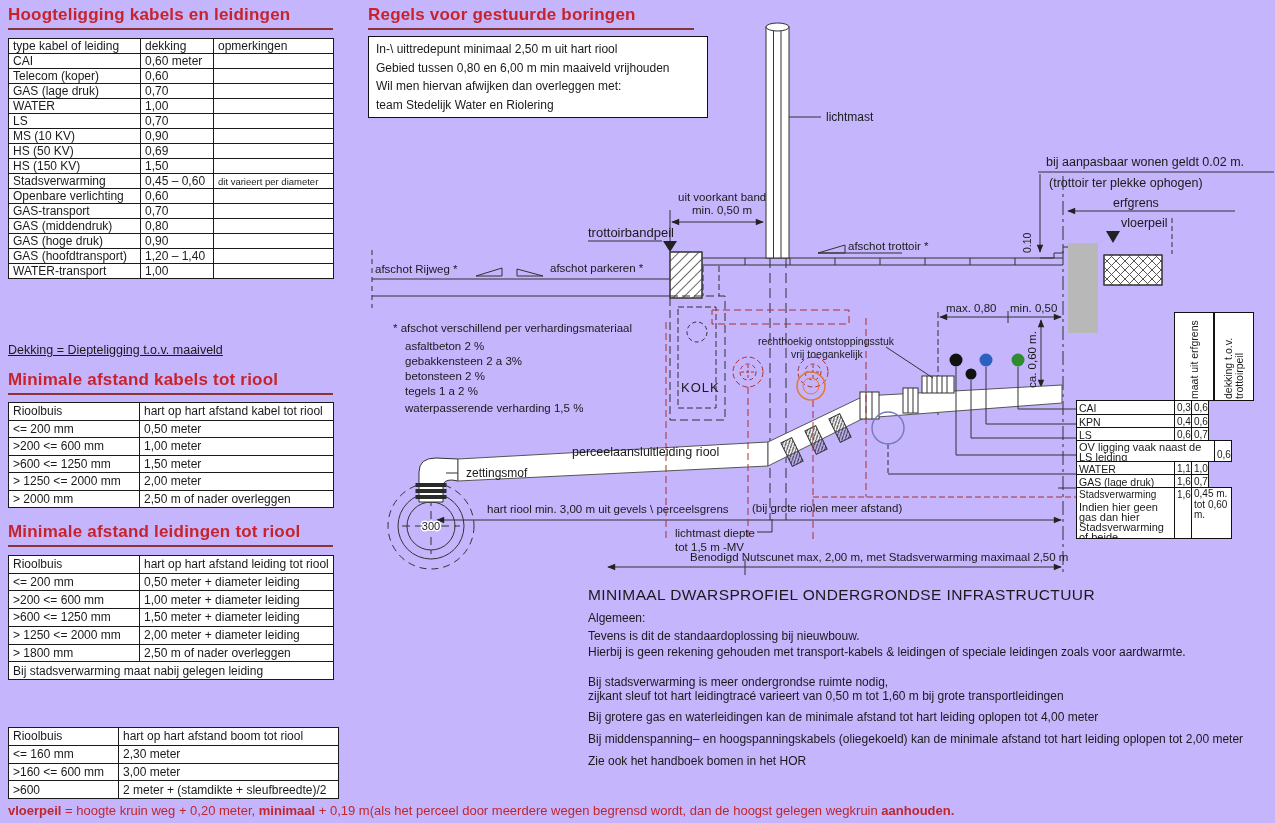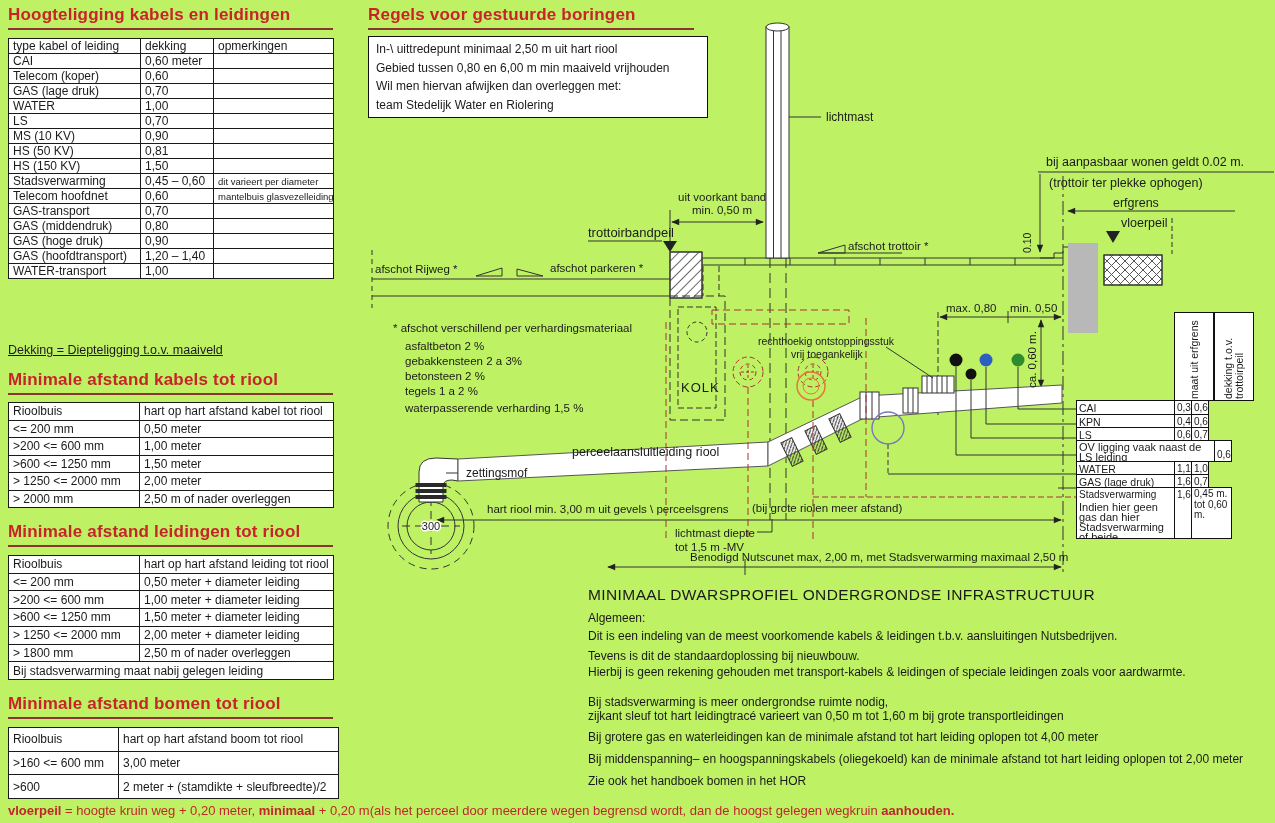--- a/index.html
+++ b/index.html
@@ -1,16 +1,16 @@
 <!DOCTYPE html>
 <html><head>
 <meta charset="utf-8">
 <style>
   html,body{margin:0;padding:0;background:#fff;}
-  #stage{position:relative;width:1275px;height:823px;background:#bef264;overflow:hidden;
+  #stage{position:relative;width:1275px;height:823px;background:#c4b5fd;overflow:hidden;
          font-family:"Liberation Sans",sans-serif;color:#1a1a1a;}
   .rtitle{position:absolute;left:8px;width:325px;color:#c8232b;font-size:17px;font-weight:700;
           border-bottom:2px solid #8a3333;padding-bottom:3px;letter-spacing:.2px;}
   .ltab{position:absolute;left:8px;border-collapse:collapse;table-layout:fixed;
         font-size:12px;background:#fff;}
   .ltab td{border:1px solid #1a1a1a;padding:0 4px;white-space:nowrap;overflow:hidden;font-weight:400;}
   .ltab td.xs{font-size:9.5px;}
   .note{position:absolute;left:8px;font-size:12.5px;text-decoration:underline;}
   .rbox{position:absolute;left:368px;top:36px;width:324px;border:1px solid #111;
         font-size:12px;line-height:18.5px;padding:3px 7px;background:#fff;}
@@ -81,37 +81,37 @@
           <td>0,70</td>
           <td class="xs"></td>
         </tr>
     <tr>
           <td>MS (10 KV)</td>
           <td>0,90</td>
           <td class="xs"></td>
         </tr>
     <tr>
           <td>HS (50 KV)</td>
-          <td>0,81</td>
+          <td>0,69</td>
           <td class="xs"></td>
         </tr>
     <tr>
           <td>HS (150 KV)</td>
           <td>1,50</td>
           <td class="xs"></td>
         </tr>
     <tr>
           <td>Stadsverwarming</td>
           <td>0,45 – 0,60</td>
           <td class="xs">dit varieert per diameter</td>
         </tr>
     <tr>
-          <td>Telecom hoofdnet</td>
+          <td>Openbare verlichting</td>
           <td>0,60</td>
-          <td class="xs">mantelbuis glasvezelleiding</td>
+          <td class="xs"></td>
         </tr>
     <tr>
           <td>GAS-transport</td>
           <td>0,70</td>
           <td class="xs"></td>
         </tr>
     <tr>
           <td>GAS (middendruk)</td>
           <td>0,80</td>
           <td class="xs"></td>
@@ -199,30 +199,33 @@
     <tr>
           <td>&gt; 1800 mm</td>
           <td>2,50 m of nader overleggen</td>
         </tr>
     <tr>
           <td colspan="2">Bij stadsverwarming maat nabij gelegen leiding</td>
         </tr>
   </tbody>
     </table>
 
-  <div class="rtitle" style="top:694px">Minimale afstand bomen tot riool</div>
   <table class="ltab" style="top:727px;width:330px;height:72px">
     <colgroup>
         <col style="width:110px">
         <col style="width:220px">
       </colgroup>
     <tbody>
         <tr>
           <td>Rioolbuis</td>
           <td>hart op hart afstand boom tot riool</td>
+        </tr>
+    <tr>
+          <td>&lt;= 160 mm</td>
+          <td>2,30 meter</td>
         </tr>
     <tr>
           <td>&gt;160 &lt;= 600 mm</td>
           <td>3,00 meter</td>
         </tr>
     <tr>
           <td>&gt;600</td>
           <td>2 meter + (stamdikte + sleufbreedte)/2</td>
         </tr>
   </tbody>
@@ -469,27 +472,26 @@
         </div>
         <div class="c v">1,60 m.</div>
         <div class="c vw">0,45 m. tot 0,60 m.</div>
       </div>
     </div>
   </div>
 
   <div id="heading">MINIMAAL DWARSPROFIEL ONDERGRONDSE INFRASTRUCTUUR</div>
   <div id="paras">
     <div class="mb4">Algemeen:</div>
-    <div class="mb6">Dit is een indeling van de meest voorkomende kabels &amp; leidingen t.b.v. aansluitingen Nutsbedrijven.</div>
     <div class="mb2">Tevens is dit de standaardoplossing bij nieuwbouw.</div>
     <div class="mb16">Hierbij is geen rekening gehouden met transport-kabels &amp; leidingen of speciale leidingen zoals voor aardwarmte.</div>
     <div class="mb0">Bij stadsverwarming is meer ondergrondse ruimte nodig,</div>
     <div class="mb7">zijkant sleuf tot hart leidingtracé varieert van 0,50 m tot 1,60 m bij grote transportleidingen</div>
     <div class="mb8">Bij grotere gas en waterleidingen kan de minimale afstand tot hart leiding oplopen tot 4,00 meter</div>
     <div class="mb8">Bij middenspanning– en hoogspanningskabels (oliegekoeld) kan de minimale afstand tot hart leiding oplopen tot 2,00 meter</div>
     <div>Zie ook het handboek bomen in het HOR</div>
   </div>
 
   <div id="footer">
-    <b>vloerpeil</b><span> = hoogte kruin weg + 0,20 meter, </span><b>minimaal</b><span> + 0,20 m(als het perceel door meerdere wegen begrensd wordt, dan de hoogst gelegen wegkruin </span><b>aanhouden.</b>
+    <b>vloerpeil</b><span> = hoogte kruin weg + 0,20 meter, </span><b>minimaal</b><span> + 0,19 m(als het perceel door meerdere wegen begrensd wordt, dan de hoogst gelegen wegkruin </span><b>aanhouden.</b>
   </div>
 
 </div>
 
 </body></html>

